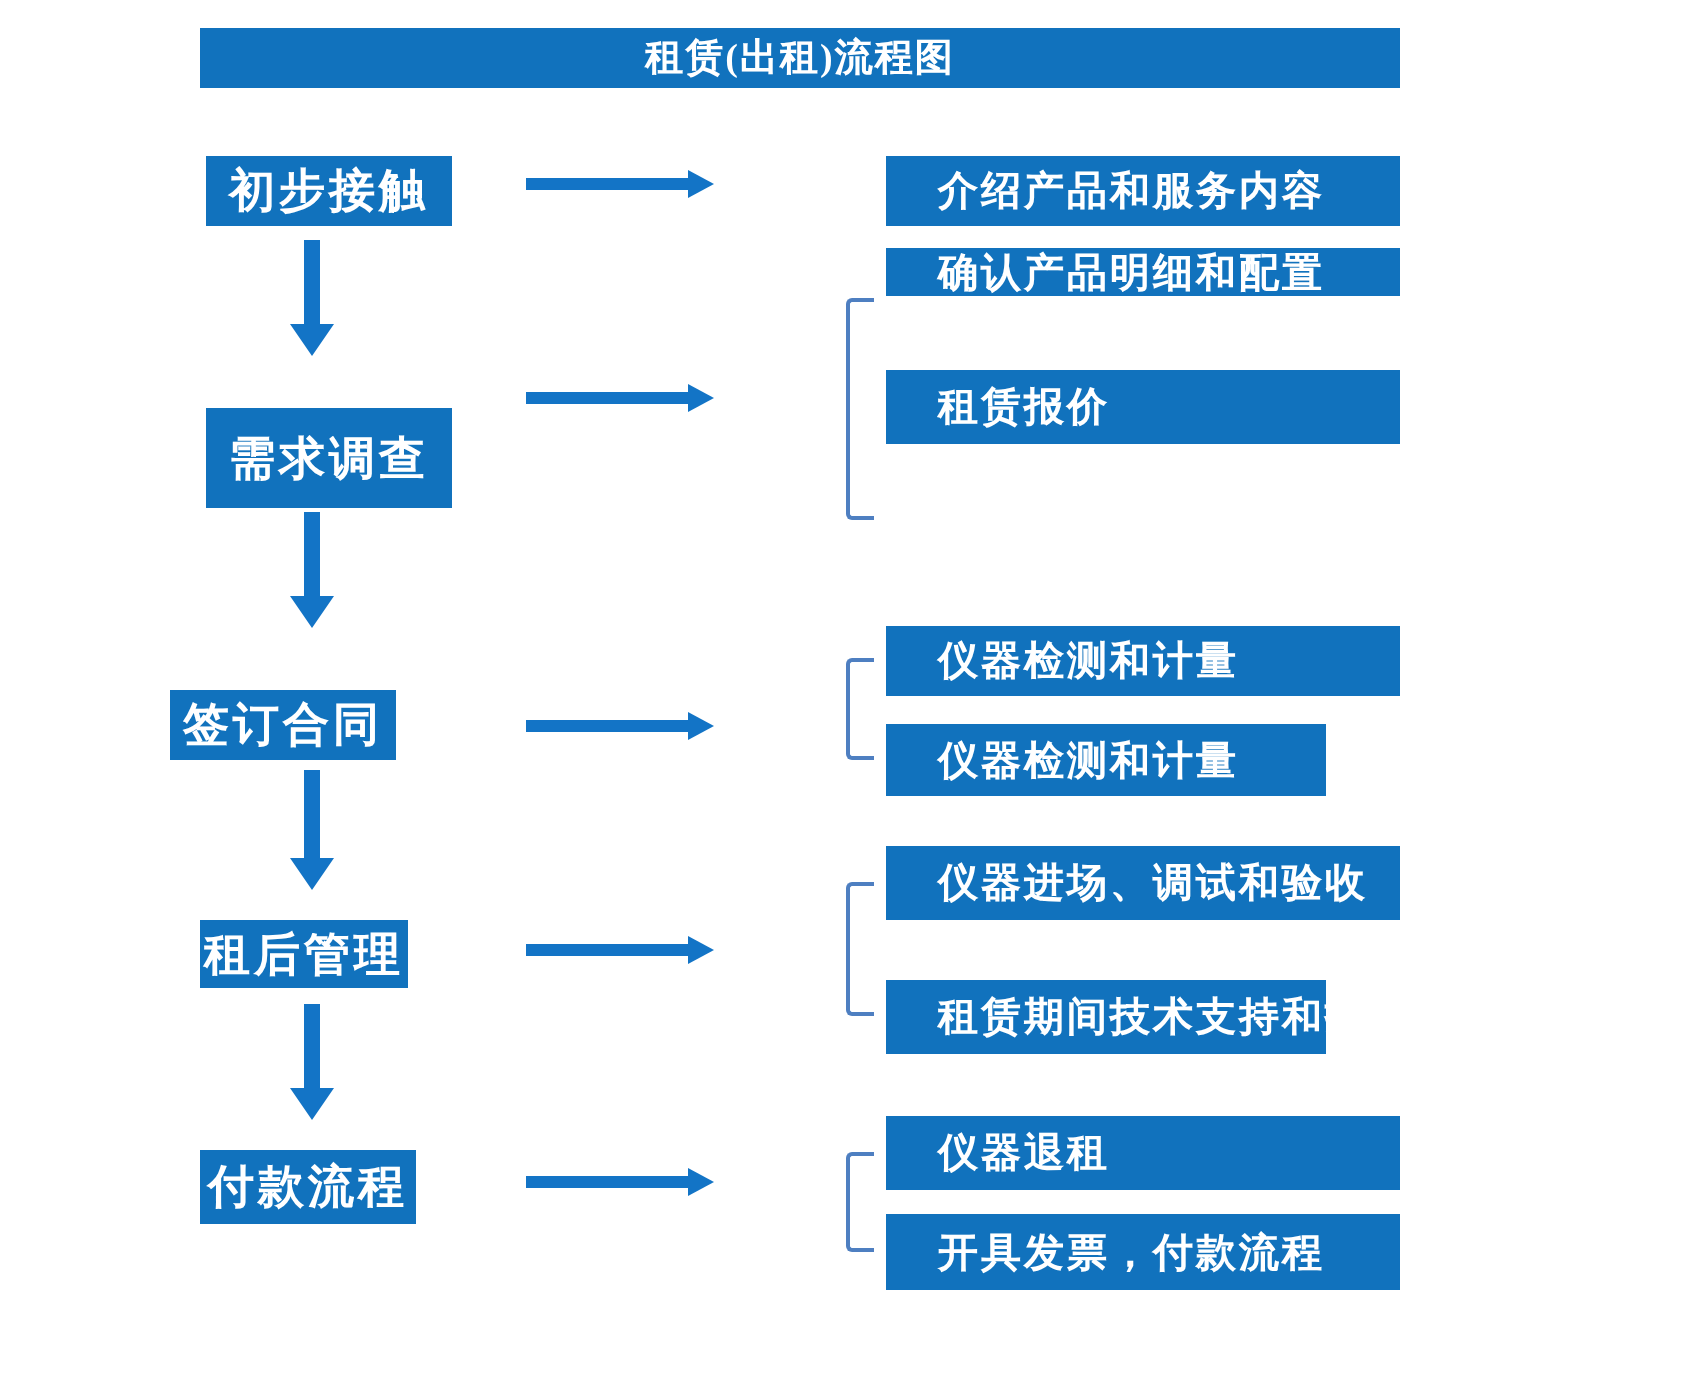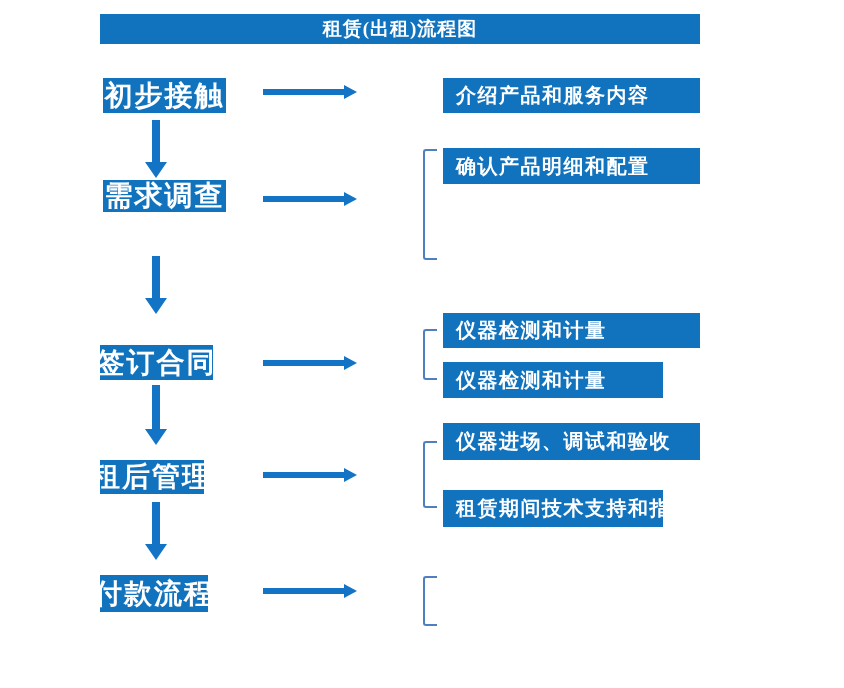--- a/index.html
+++ b/index.html
@@ -15,22 +15,22 @@
   }
   .box{
     position:absolute;background:var(--box-blue);color:var(--text-white);
     font-weight:bold;display:flex;align-items:center;box-sizing:border-box;
     white-space:nowrap;
   }
   .title-bar{
     left:100px;top:14px;width:600px;height:30px;justify-content:center;
     font-size:19px;letter-spacing:1px;
   }
-  .step{justify-content:center;font-size:28px;letter-spacing:2px;}
-  .detail{padding-left:13px;font-size:20px;letter-spacing:1.5px;}
+  .step{justify-content:center;font-size:23px;letter-spacing:2px;}
+  .detail{padding-left:26px;font-size:20px;letter-spacing:1.5px;}
   .varrow{position:absolute;width:22px;display:flex;flex-direction:column;align-items:center;}
   .vshaft{width:8px;background:var(--arrow-blue);}
   .vhead{width:0;height:0;border-left:11px solid transparent;border-right:11px solid transparent;border-top:16px solid var(--arrow-blue);}
   .harrow{position:absolute;width:94px;height:14px;display:flex;align-items:center;}
   .hshaft{flex:1;height:6px;background:var(--arrow-blue);}
   .hhead{width:0;height:0;border-top:7px solid transparent;border-bottom:7px solid transparent;border-left:13px solid var(--arrow-blue);}
   .bracket{
     position:absolute;left:423px;width:14px;box-sizing:border-box;
     border:2px solid var(--bracket-blue);border-right:none;
     border-radius:3px 0 0 3px;background:transparent;
@@ -39,22 +39,22 @@
 </head>
 <body>
 
 <div class="canvas">
 
   <div class="box title-bar">
     <span>租赁(出租)流程图</span>
   </div>
 
   <div class="box step" style="left:103px;top:78px;width:123px;height:35px">初步接触</div>
-  <div class="box step" style="left:103px;top:180px;width:123px;height:32px">需求调查</div>
-  <div class="box step" style="left:100px;top:345px;width:113px;height:35px">签订合同</div>
+  <div class="box step" style="left:103px;top:204px;width:123px;height:50px">需求调查</div>
+  <div class="box step" style="left:85px;top:345px;width:113px;height:35px">签订合同</div>
   <div class="box step" style="left:100px;top:460px;width:104px;height:34px">租后管理</div>
   <div class="box step" style="left:100px;top:575px;width:108px;height:37px">付款流程</div>
 
   <div class="varrow" style="left:145px;top:120px">
     <div class="vshaft" style="height:42px"></div>
     <div class="vhead"></div>
   </div>
   <div class="varrow" style="left:145px;top:256px">
     <div class="vshaft" style="height:42px"></div>
     <div class="vhead"></div>
@@ -88,19 +88,22 @@
     <div class="hshaft"></div>
     <div class="hhead"></div>
   </div>
 
   <div class="bracket" style="top:149px;height:111px"></div>
   <div class="bracket" style="top:329px;height:51px"></div>
   <div class="bracket" style="top:441px;height:67px"></div>
   <div class="bracket" style="top:576px;height:50px"></div>
 
   <div class="box detail" style="left:443px;top:78px;width:257px;height:35px">介绍产品和服务内容</div>
-  <div class="box detail" style="left:443px;top:148px;width:257px;height:36px">确认产品明细和配置</div>
+  <div class="box detail" style="left:443px;top:124px;width:257px;height:24px">确认产品明细和配置</div>
+  <div class="box detail" style="left:443px;top:185px;width:257px;height:37px">租赁报价</div>
   <div class="box detail" style="left:443px;top:313px;width:257px;height:35px">仪器检测和计量</div>
   <div class="box detail" style="left:443px;top:362px;width:220px;height:36px">仪器检测和计量</div>
   <div class="box detail" style="left:443px;top:423px;width:257px;height:37px">仪器进场、调试和验收</div>
   <div class="box detail" style="left:443px;top:490px;width:220px;height:37px">租赁期间技术支持和指导</div>
+  <div class="box detail" style="left:443px;top:558px;width:257px;height:37px">仪器退租</div>
+  <div class="box detail" style="left:443px;top:607px;width:257px;height:38px">开具发票，付款流程</div>
 
 </div>
 
 </body></html>

